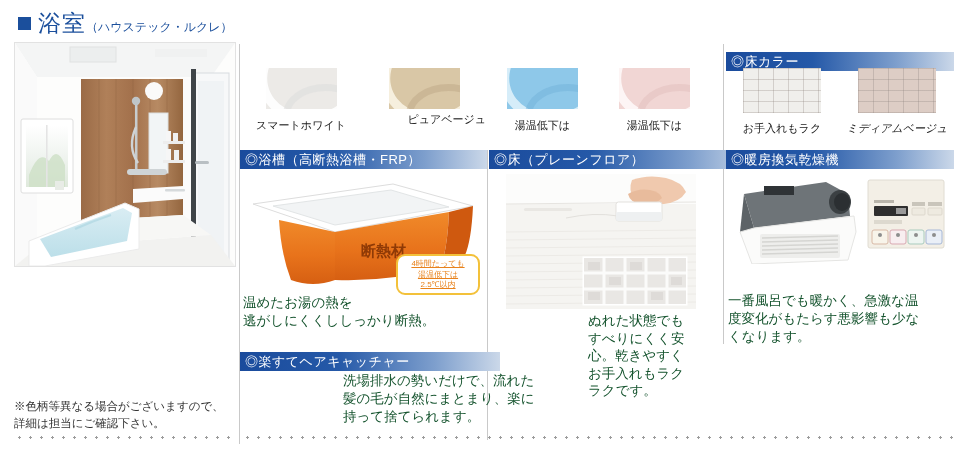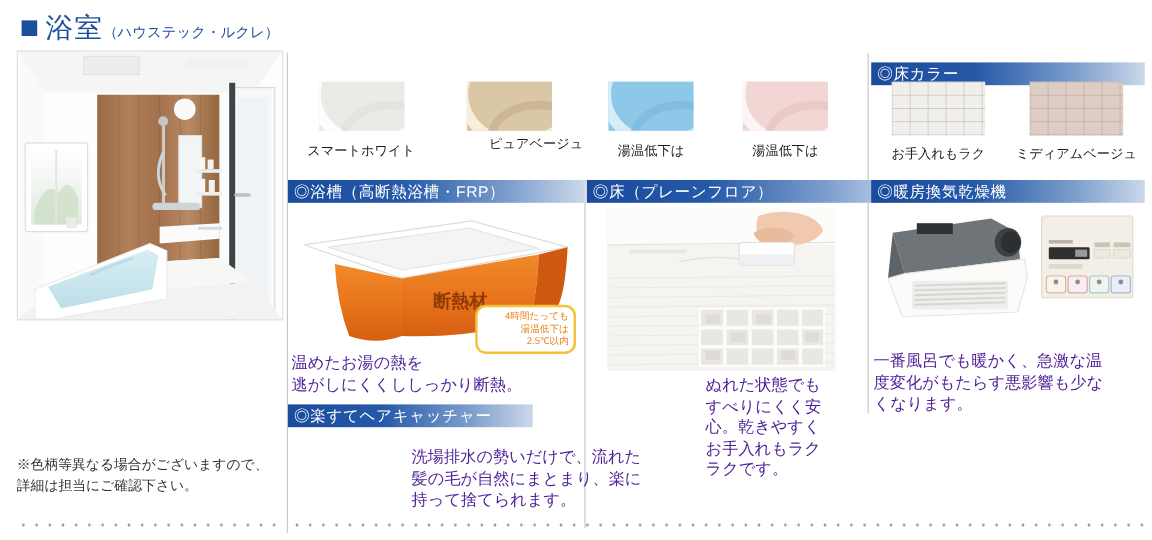--- a/index.html
+++ b/index.html
@@ -20,21 +20,21 @@
   
   .bar {
     position: absolute; height: 19px; color: #fff; font-size: 13px;
     line-height: 19px; padding-left: 5px; letter-spacing: .5px; white-space: nowrap;
     background: linear-gradient(to right, #1a4b9c 0%, #2559a8 38%, #7e9fcd 75%, #cbd8e9 100%);
   }
 
   
   .panel { position: absolute; }
   .cap { font-size: 11px; color: #1a1a1a; text-align: center; white-space: nowrap; }
-  .body-txt { font-size: 13.5px; color: #4c1d95; line-height: 1.35; white-space: pre-line; }
+  .body-txt { font-size: 13.5px; color: #14532d; line-height: 1.35; white-space: pre-line; }
 
   
   .swatch { position: relative; width: 71px; height: 41px; overflow: hidden; }
   .swatch .sweep {
     position: absolute; width: 150%; height: 230%; left: -10%; top: -95%;
     border-radius: 50%; border: 9px solid rgba(255,255,255,.72);
     transform: rotate(-12deg);
   }
   .swatch .sweep2 {
     position: absolute; width: 120%; height: 150%; left: 25%; top: 40%;
@@ -59,22 +59,23 @@
     position: absolute; height: 3px;
     background-image: radial-gradient(circle, #9b9b9b 1.1px, transparent 1.3px);
     background-size: 11px 3px; background-repeat: repeat-x;
   }
   .vline { position: absolute; width: 1px; background: #c9c9c9; }
 
   
   .badge {
     position: absolute; border: 2px solid #f3c13a; border-radius: 9px;
     background: #fff; color: #e8821c; font-size: 8px; line-height: 1.32;
-    text-align: right; padding: 3px 4px 2px; white-space: pre-line;
+    text-align: center; padding: 3px 4px 2px; white-space: pre-line;
     box-shadow: 0 0 0 1px #fff inset;
+    text-decoration: underline;
   }
 </style>
 </head>
 <body>
 
 <div id="page">
 
   <div class="title-row">
     <span class="title-sq" style="background: rgb(27, 79, 156);"></span>
     <span class="title-main">浴室</span>
@@ -151,21 +152,21 @@
 
       <polygon points="22,205 196,192 220,223 0,223" fill="#f2f2f0"></polygon>
       <polygon points="66,178 168,172 196,192 22,205" fill="#f7f7f5"></polygon>
 
       <polygon points="14,198 110,160 124,166 124,206 30,223 14,223" fill="#ffffff" stroke="#ebebeb"></polygon>
       <polygon points="25,196 108,165 117,170 112,198 36,214" fill="url(#tubw)"></polygon>
       <path d="M60 186 q18 -8 36 -14" stroke="#a8d4e0" stroke-width="2" fill="none" opacity=".6"></path>
     </svg>
   </div>
 
-  <div class="body-txt" style="position:absolute;left:14px;top:380px;width:224px;font-size:11.5px;line-height:1.45;color:#333;">※色柄等異なる場合がございますので、
+  <div class="body-txt" style="position:absolute;left:14px;top:398px;width:224px;font-size:11.5px;line-height:1.45;color:#333;">※色柄等異なる場合がございますので、
 詳細は担当にご確認下さい。</div>
 
   <div class="vline" style="left:239px;top:44px;height:400px;"></div>
   <div class="vline" style="left:487px;top:150px;height:290px;"></div>
   <div class="vline" style="left:723px;top:44px;height:300px;"></div>
 
 
   <div class="panel" style="left:240px;top:68px;width:470px;">
     <div style="display:flex;">
       <div style="width:122px;">
@@ -206,21 +207,21 @@
       <div style="width:112px;">
         <div class="tile" style="margin:0 auto;background:#f0efec;">
           <div class="grid"></div>
         </div>
         <div class="cap" style="margin-top:8px;">お手入れもラク</div>
       </div>
       <div style="width:118px;">
         <div class="tile" style="margin:0 auto;background:#ddcdc5;">
           <div class="grid"></div>
         </div>
-        <div class="cap" style="margin-top:8px;">ミディアムベージュ</div>
+        <div class="cap" style="margin-top:8px;font-style:italic;">ミディアムベージュ</div>
       </div>
     </div>
   </div>
 
   <div class="bar" style="left:240px;top:150px;width:247px;">◎浴槽（高断熱浴槽・FRP）</div>
 
   <div class="panel" style="left:243px;top:176px;">
     <svg width="240" height="115" viewBox="0 0 240 115">
       <defs>
         <linearGradient id="org" x1="0" y1="0" x2="0" y2="1">
@@ -346,21 +347,21 @@
         <circle cx="50" cy="57" r="2"></circle>
           <circle cx="68" cy="57" r="2"></circle>
       </g>
     </svg>
   </div>
 
   <div class="body-txt" style="position:absolute;left:728px;top:292px;width:228px;">一番風呂でも暖かく、急激な温
 度変化がもたらす悪影響も少な
 くなります。</div>
 
-  <div class="bar" style="left:240px;top:337px;width:204px;">◎楽すてヘアキャッチャー</div>
+  <div class="bar" style="left:240px;top:352px;width:260px;">◎楽すてヘアキャッチャー</div>
 
   <div class="body-txt" style="position:absolute;left:343px;top:372px;width:240px;">洗場排水の勢いだけで、流れた
 髪の毛が自然にまとまり、楽に
 持って捨てられます。</div>
 
   <div class="dotline" style="left:14px;top:436px;width:224px;"></div>
   <div class="dotline" style="left:242px;top:436px;width:712px;"></div>
 
 </div>
 

